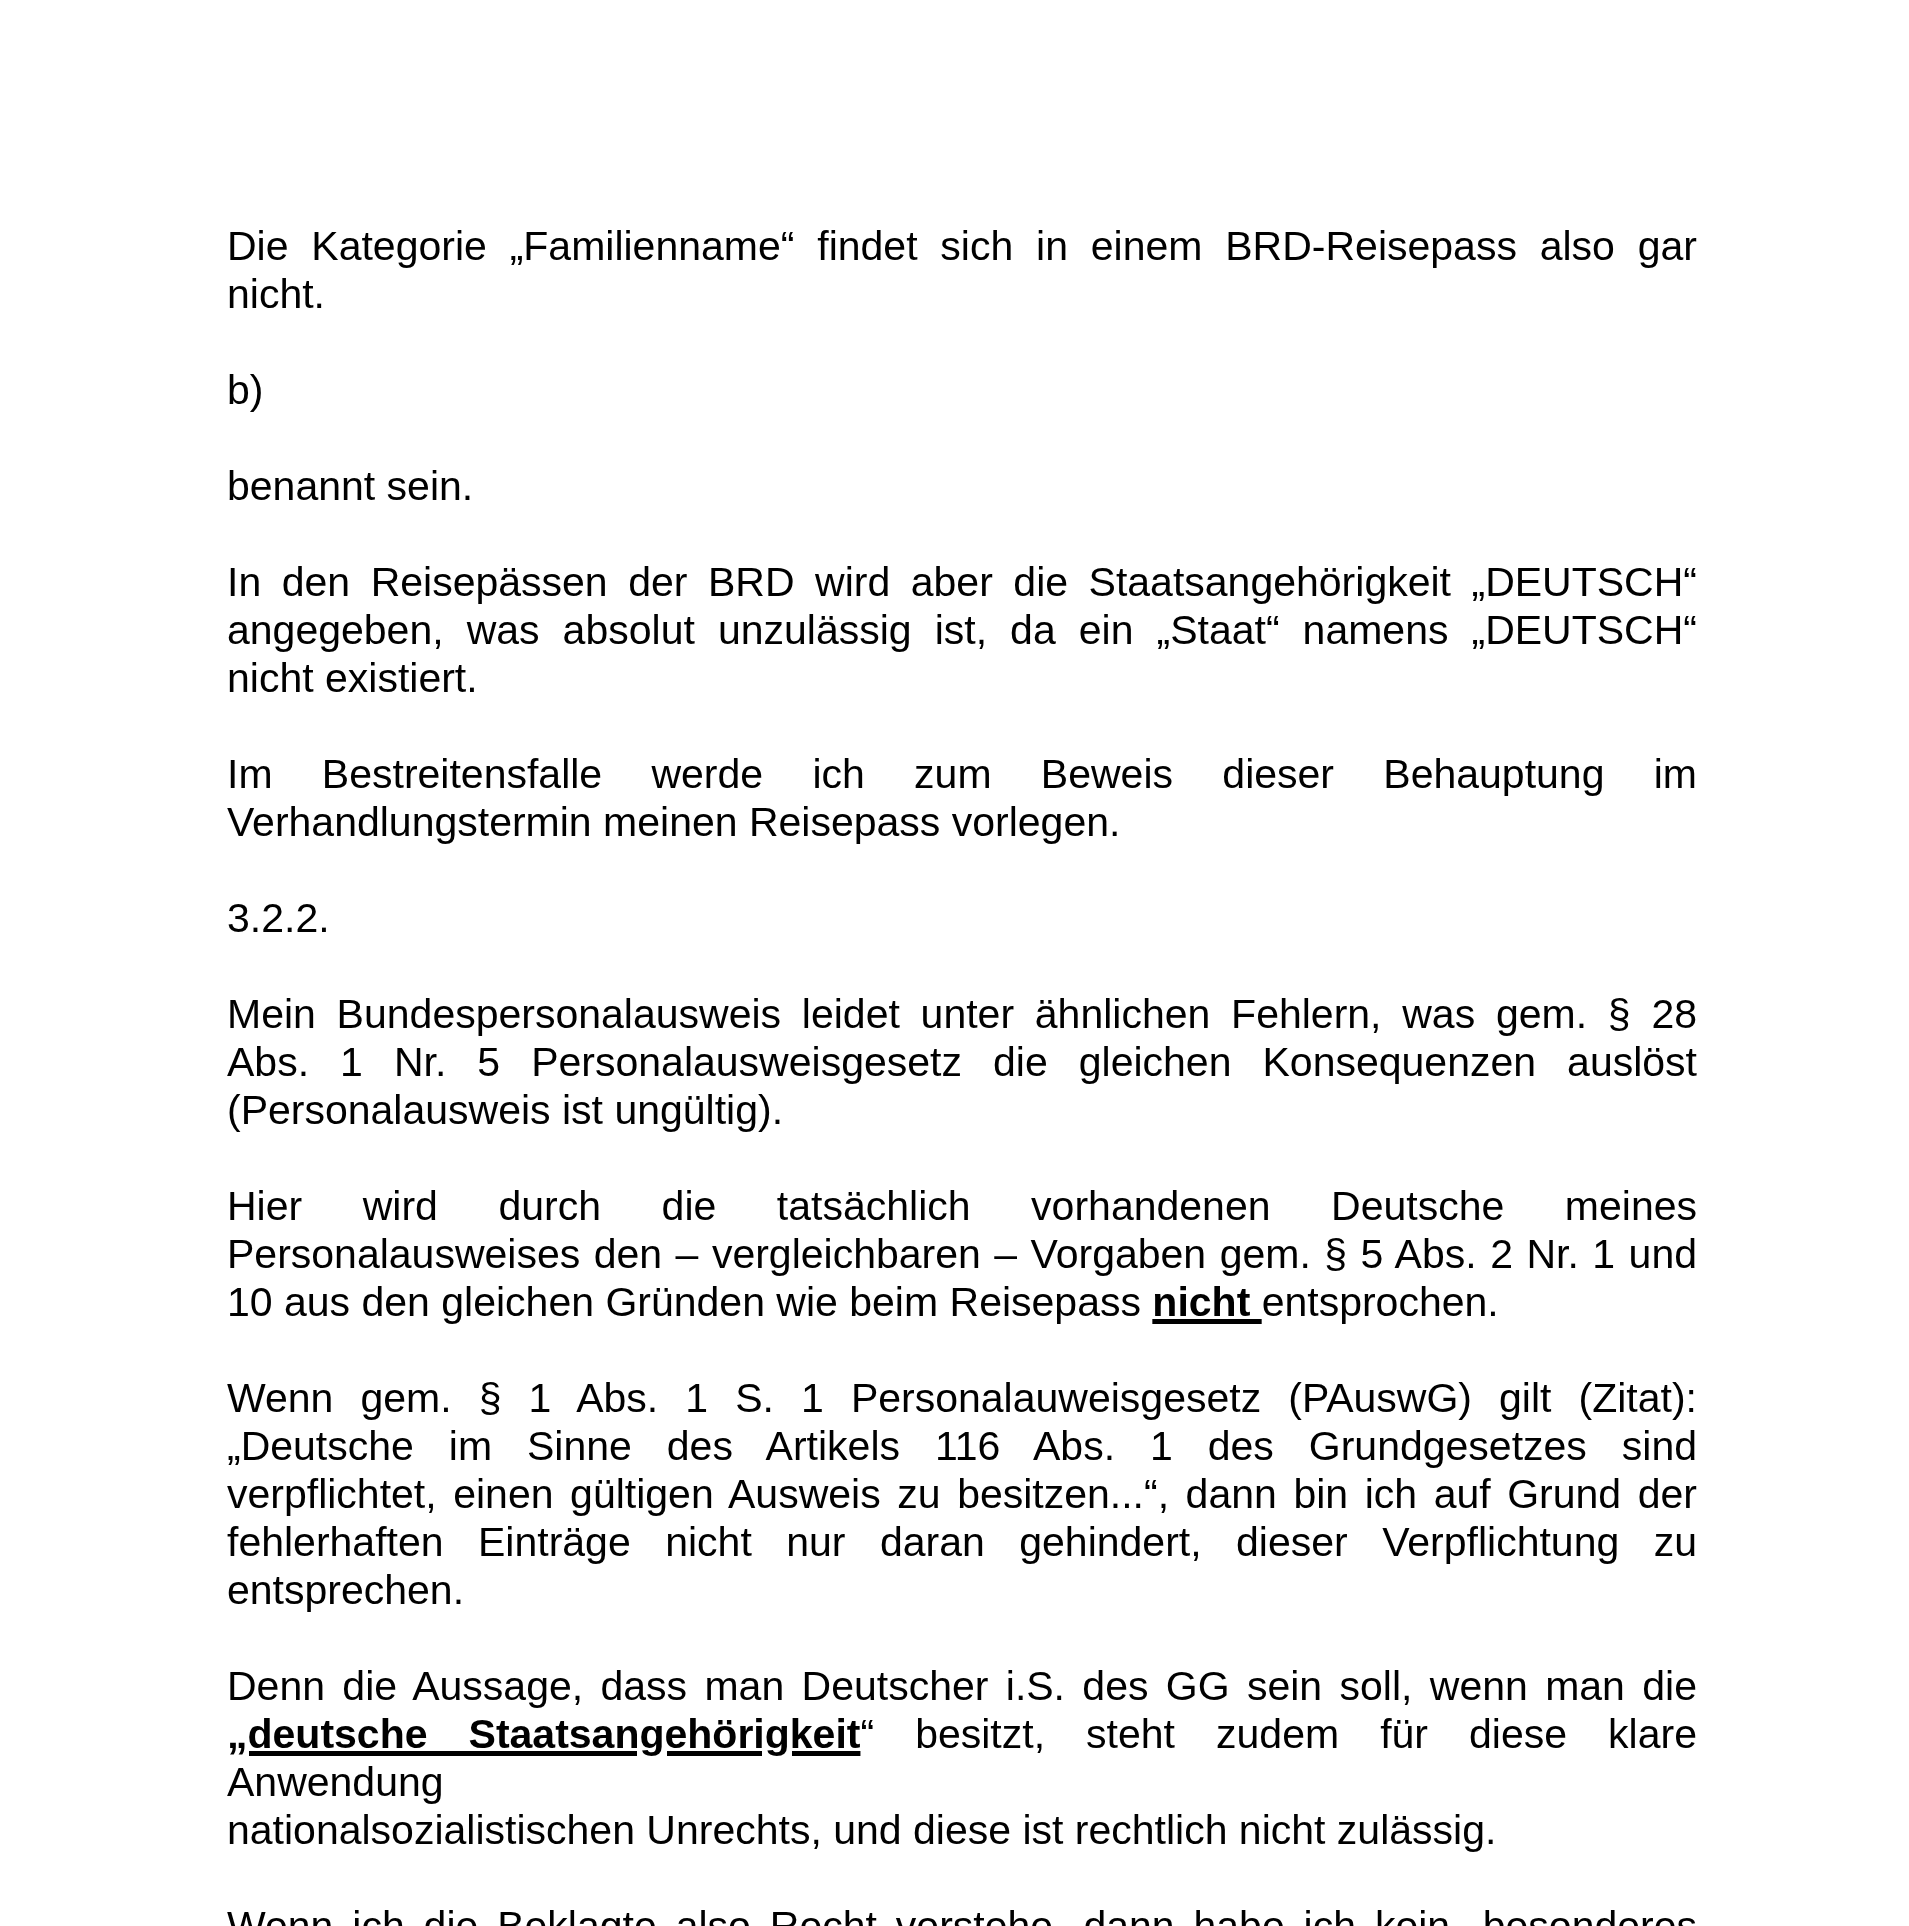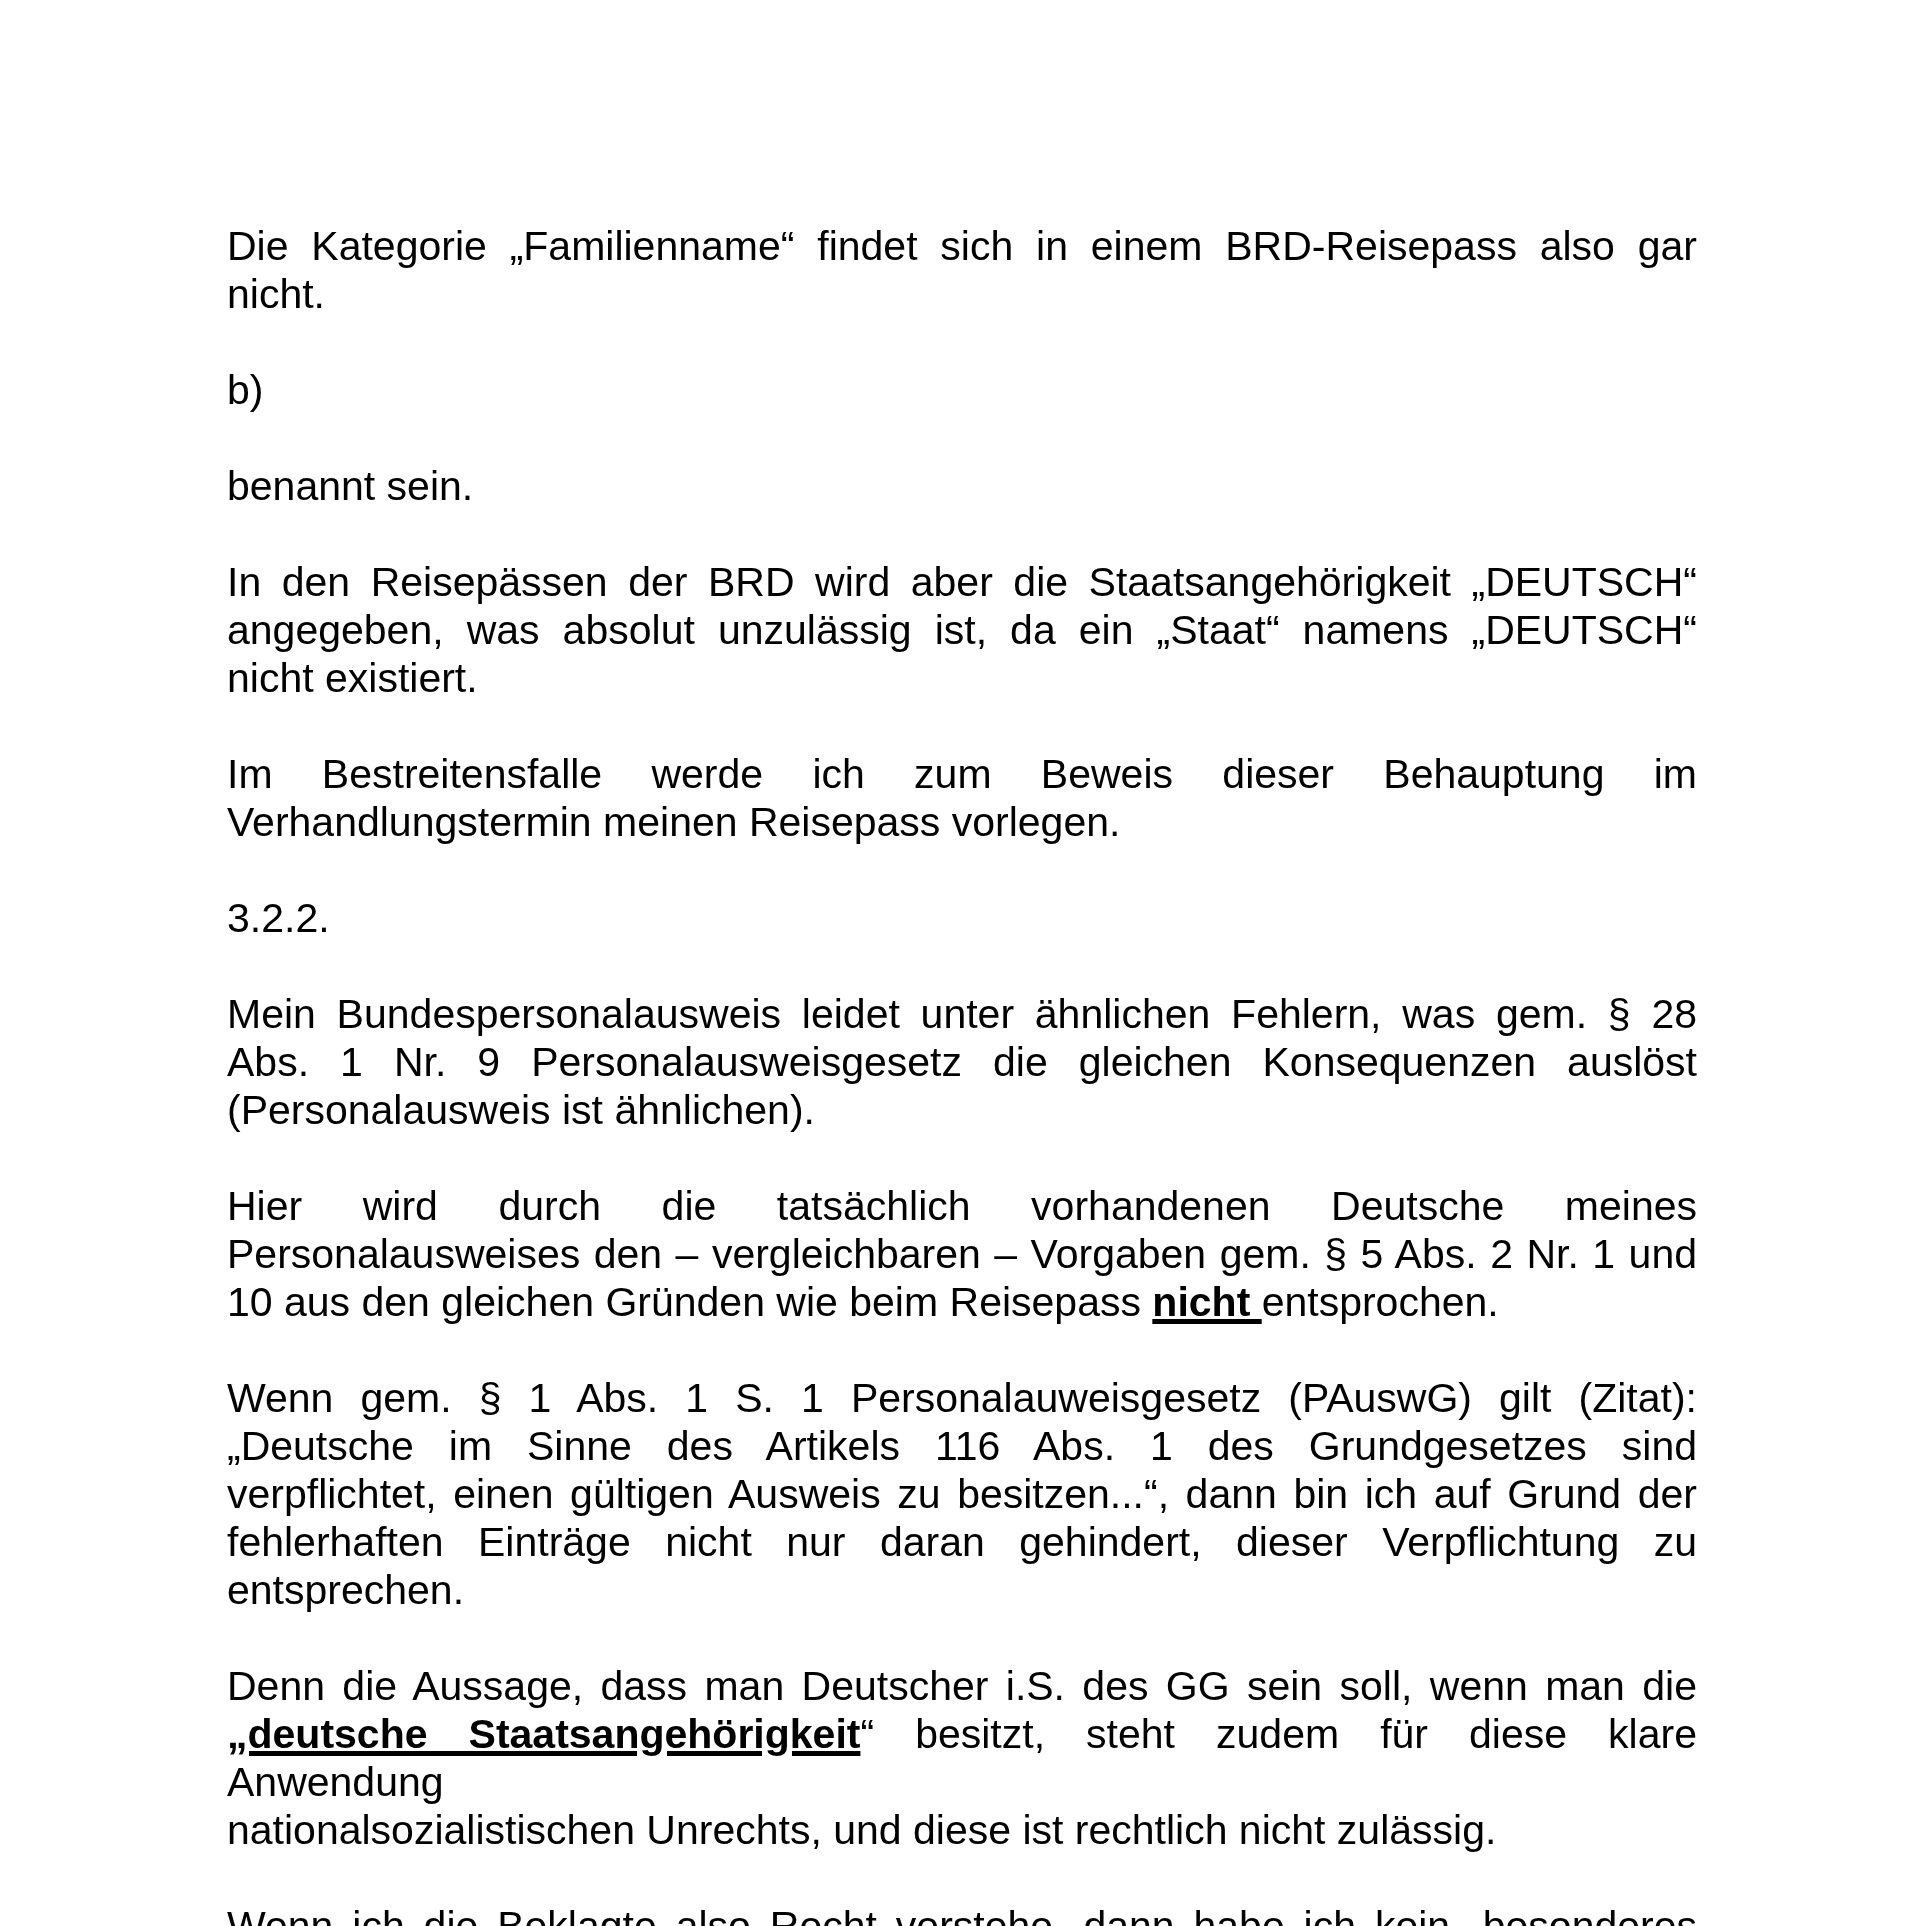--- a/index.html
+++ b/index.html
@@ -64,22 +64,22 @@
       </div>
       <div class="paragraph">
         <div class="line"><span class="seg">Im Bestreitensfalle werde ich zum Beweis dieser Behauptung im</span></div>
         <div class="line last"><span class="seg">Verhandlungstermin meinen Reisepass vorlegen.</span></div>
       </div>
       <div class="paragraph">
         <div class="line last"><span class="seg">3.2.2.</span></div>
       </div>
       <div class="paragraph">
         <div class="line"><span class="seg">Mein Bundespersonalausweis leidet unter ähnlichen Fehlern, was gem. § 28</span></div>
-        <div class="line"><span class="seg">Abs. 1 Nr. 9 Personalausweisgesetz die gleichen Konsequenzen auslöst</span></div>
-        <div class="line last"><span class="seg">(Personalausweis ist ähnlichen).</span></div>
+        <div class="line"><span class="seg">Abs. 1 Nr. 5 Personalausweisgesetz die gleichen Konsequenzen auslöst</span></div>
+        <div class="line last"><span class="seg">(Personalausweis ist ungültig).</span></div>
       </div>
       <div class="paragraph">
         <div class="line"><span class="seg">Hier wird durch die tatsächlich vorhandenen Deutsche meines</span></div>
         <div class="line"><span class="seg">Personalausweises den – vergleichbaren – Vorgaben gem. § 5 Abs. 2 Nr. 1 und</span></div>
         <div class="line last"><span class="seg">10 aus den gleichen Gründen wie beim Reisepass </span><span class="seg underline">nicht </span><span class="seg">entsprochen.</span></div>
       </div>
       <div class="paragraph">
         <div class="line"><span class="seg">Wenn gem. § 1 Abs. 1 S. 1 Personalauweisgesetz (PAuswG) gilt (Zitat):</span></div>
         <div class="line"><span class="seg">„Deutsche im Sinne des Artikels 116 Abs. 1 des Grundgesetzes sind</span></div>
         <div class="line"><span class="seg">verpflichtet, einen gültigen Ausweis zu besitzen...“, dann bin ich auf Grund der</span></div>

